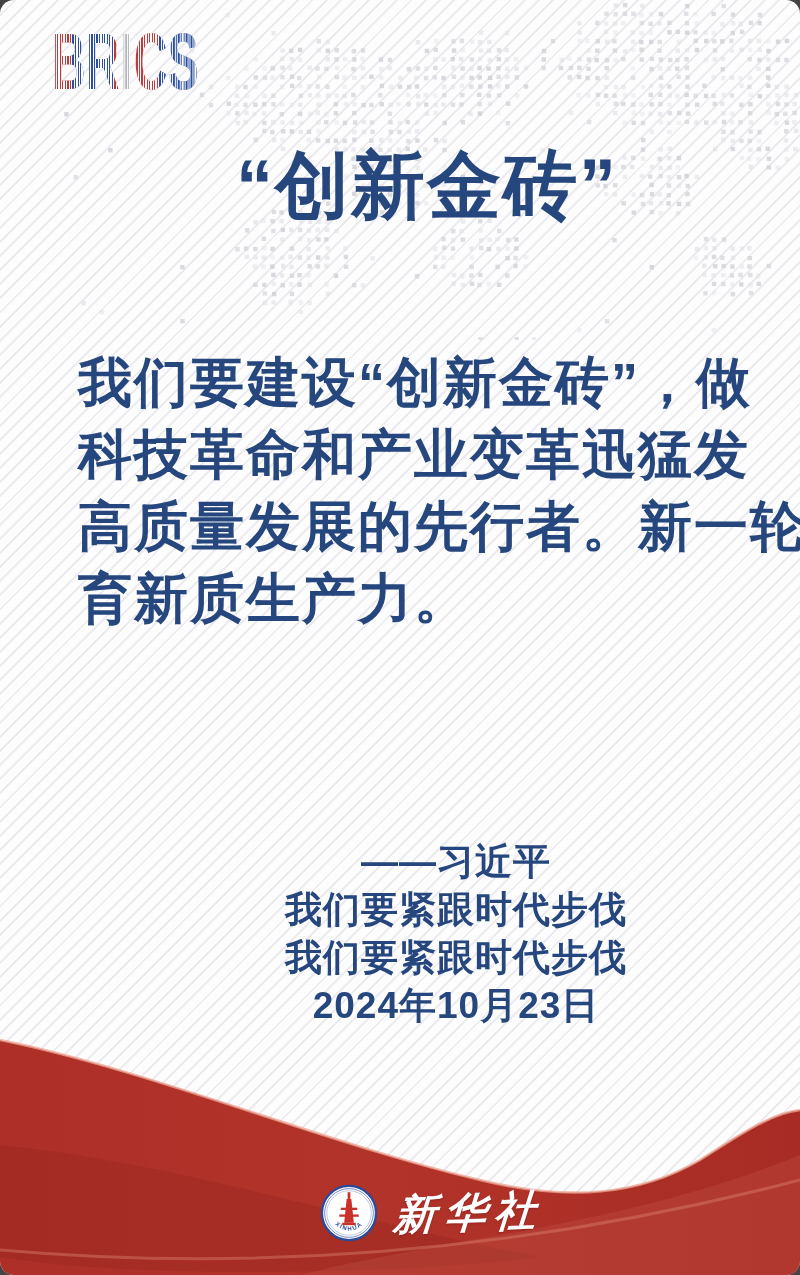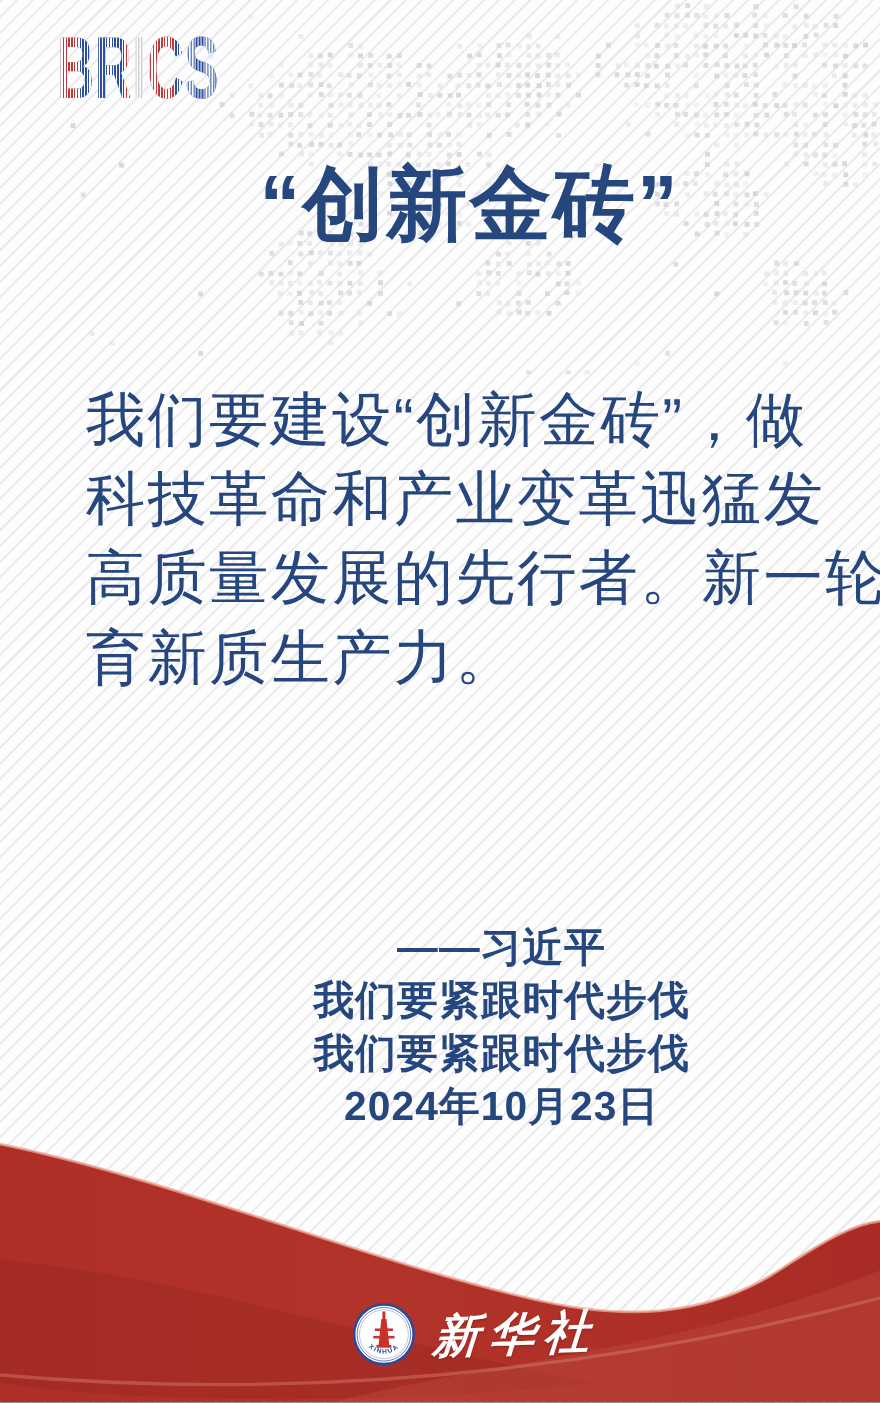--- a/index.html
+++ b/index.html
@@ -5,20 +5,21 @@
   html,body { margin:0; padding:0; background:#444; }
   .poster {
     position:relative;
     width:800px; height:1275px;
     margin:0 auto;
     overflow:hidden;
     background:
       repeating-linear-gradient(135deg, rgba(222,222,228,0.55) 0 2px, rgba(255,255,255,0) 2px 10px),
       #fdfdfe;
     font-family:"Liberation Sans", sans-serif;
+    border-radius:14px;
   }
   
   .dotmap { position:absolute; left:0; top:0; width:800px; height:340px; }
 
   
   .brics {
     position:absolute; left:52px; top:22px;
     font-weight:bold; font-size:80px; line-height:1;
     letter-spacing:1px;
     transform:scaleX(0.58); transform-origin:left top;
@@ -56,21 +57,21 @@
 
   .title {
     position:absolute; left:0; top:142px; width:100%;
     text-align:center;
     font-size:74px; font-weight:bold; color:#26477e;
     letter-spacing:2px; line-height:1.2;padding-left:27px;
   }
 
   .quote-body {
     position:absolute; left:78px; top:346px; width:680px;
-    font-size:54px; font-weight:normal; color:#26477e;
+    font-size:54px; font-weight:bold; color:#26477e;
     line-height:72px; letter-spacing:2px;
     white-space:nowrap;
   }
 
   .attribution {
     position:absolute; right:44px; top:838px; width:600px;
     text-align:center;
     font-size:37px; font-weight:bold; color:#26477e;
     line-height:48px; letter-spacing:1px;
   }

